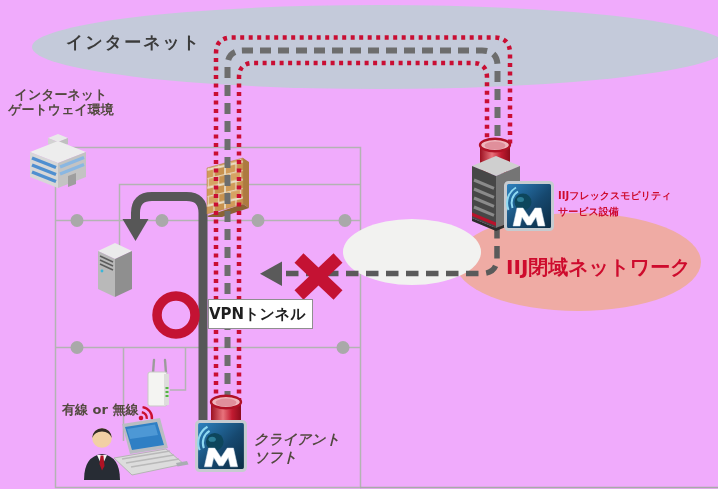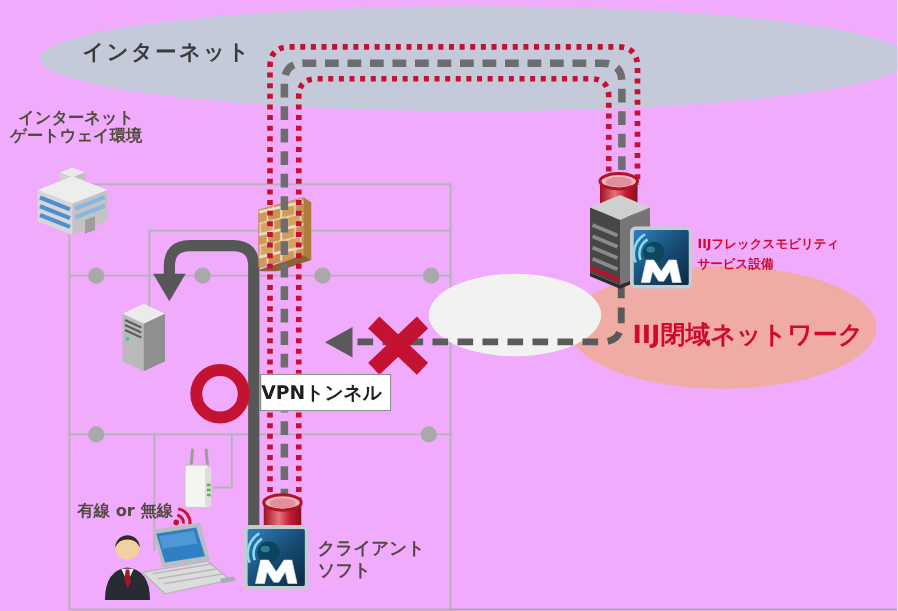--- a/index.html
+++ b/index.html
@@ -9,21 +9,21 @@
   .abs{position:absolute;}
   .lbl{position:absolute;white-space:pre-line;line-height:1.18;}
   .lbl.dark{color:#3b3b3b;font-weight:700;}
   .lbl.warm{color:#52493f;font-weight:700;}
   .lbl.red{color:#ce0b2d;font-weight:700;}
   .lbl.center{text-align:center;}
   #internet-label{left:66px;top:32px;font-size:17px;letter-spacing:2px;}
   #gateway-label{left:0px;top:87px;width:122px;font-size:13px;line-height:15px;}
   #internal-res-label{left:86px;top:299px;width:56px;font-size:13px;line-height:14px;}
   #wired-label{left:62px;top:402px;font-size:13px;}
-  #client-soft-label{left:254px;top:430px;font-size:14px;line-height:18px;}
+  #client-soft-label{left:254px;top:430px;font-size:14px;line-height:18px;font-style:italic;}
   #flex-label{left:558px;top:188px;font-size:10px;line-height:16px;}
   #closed-net-label{left:506px;top:256px;font-size:20px;}
   #access-label{left:352px;top:244px;width:121px;font-size:15px;}
   #vpn-box{left:208px;top:299px;width:103px;height:28px;background:#ffffff;border:1px solid #8f8f8f;
            display:flex;align-items:center;font-size:15px;font-weight:600;color:#1f1f1f;}
   
   #firewall{left:203px;top:153px;width:50px;height:64px;}
 </style>
 </head>
 <body>

